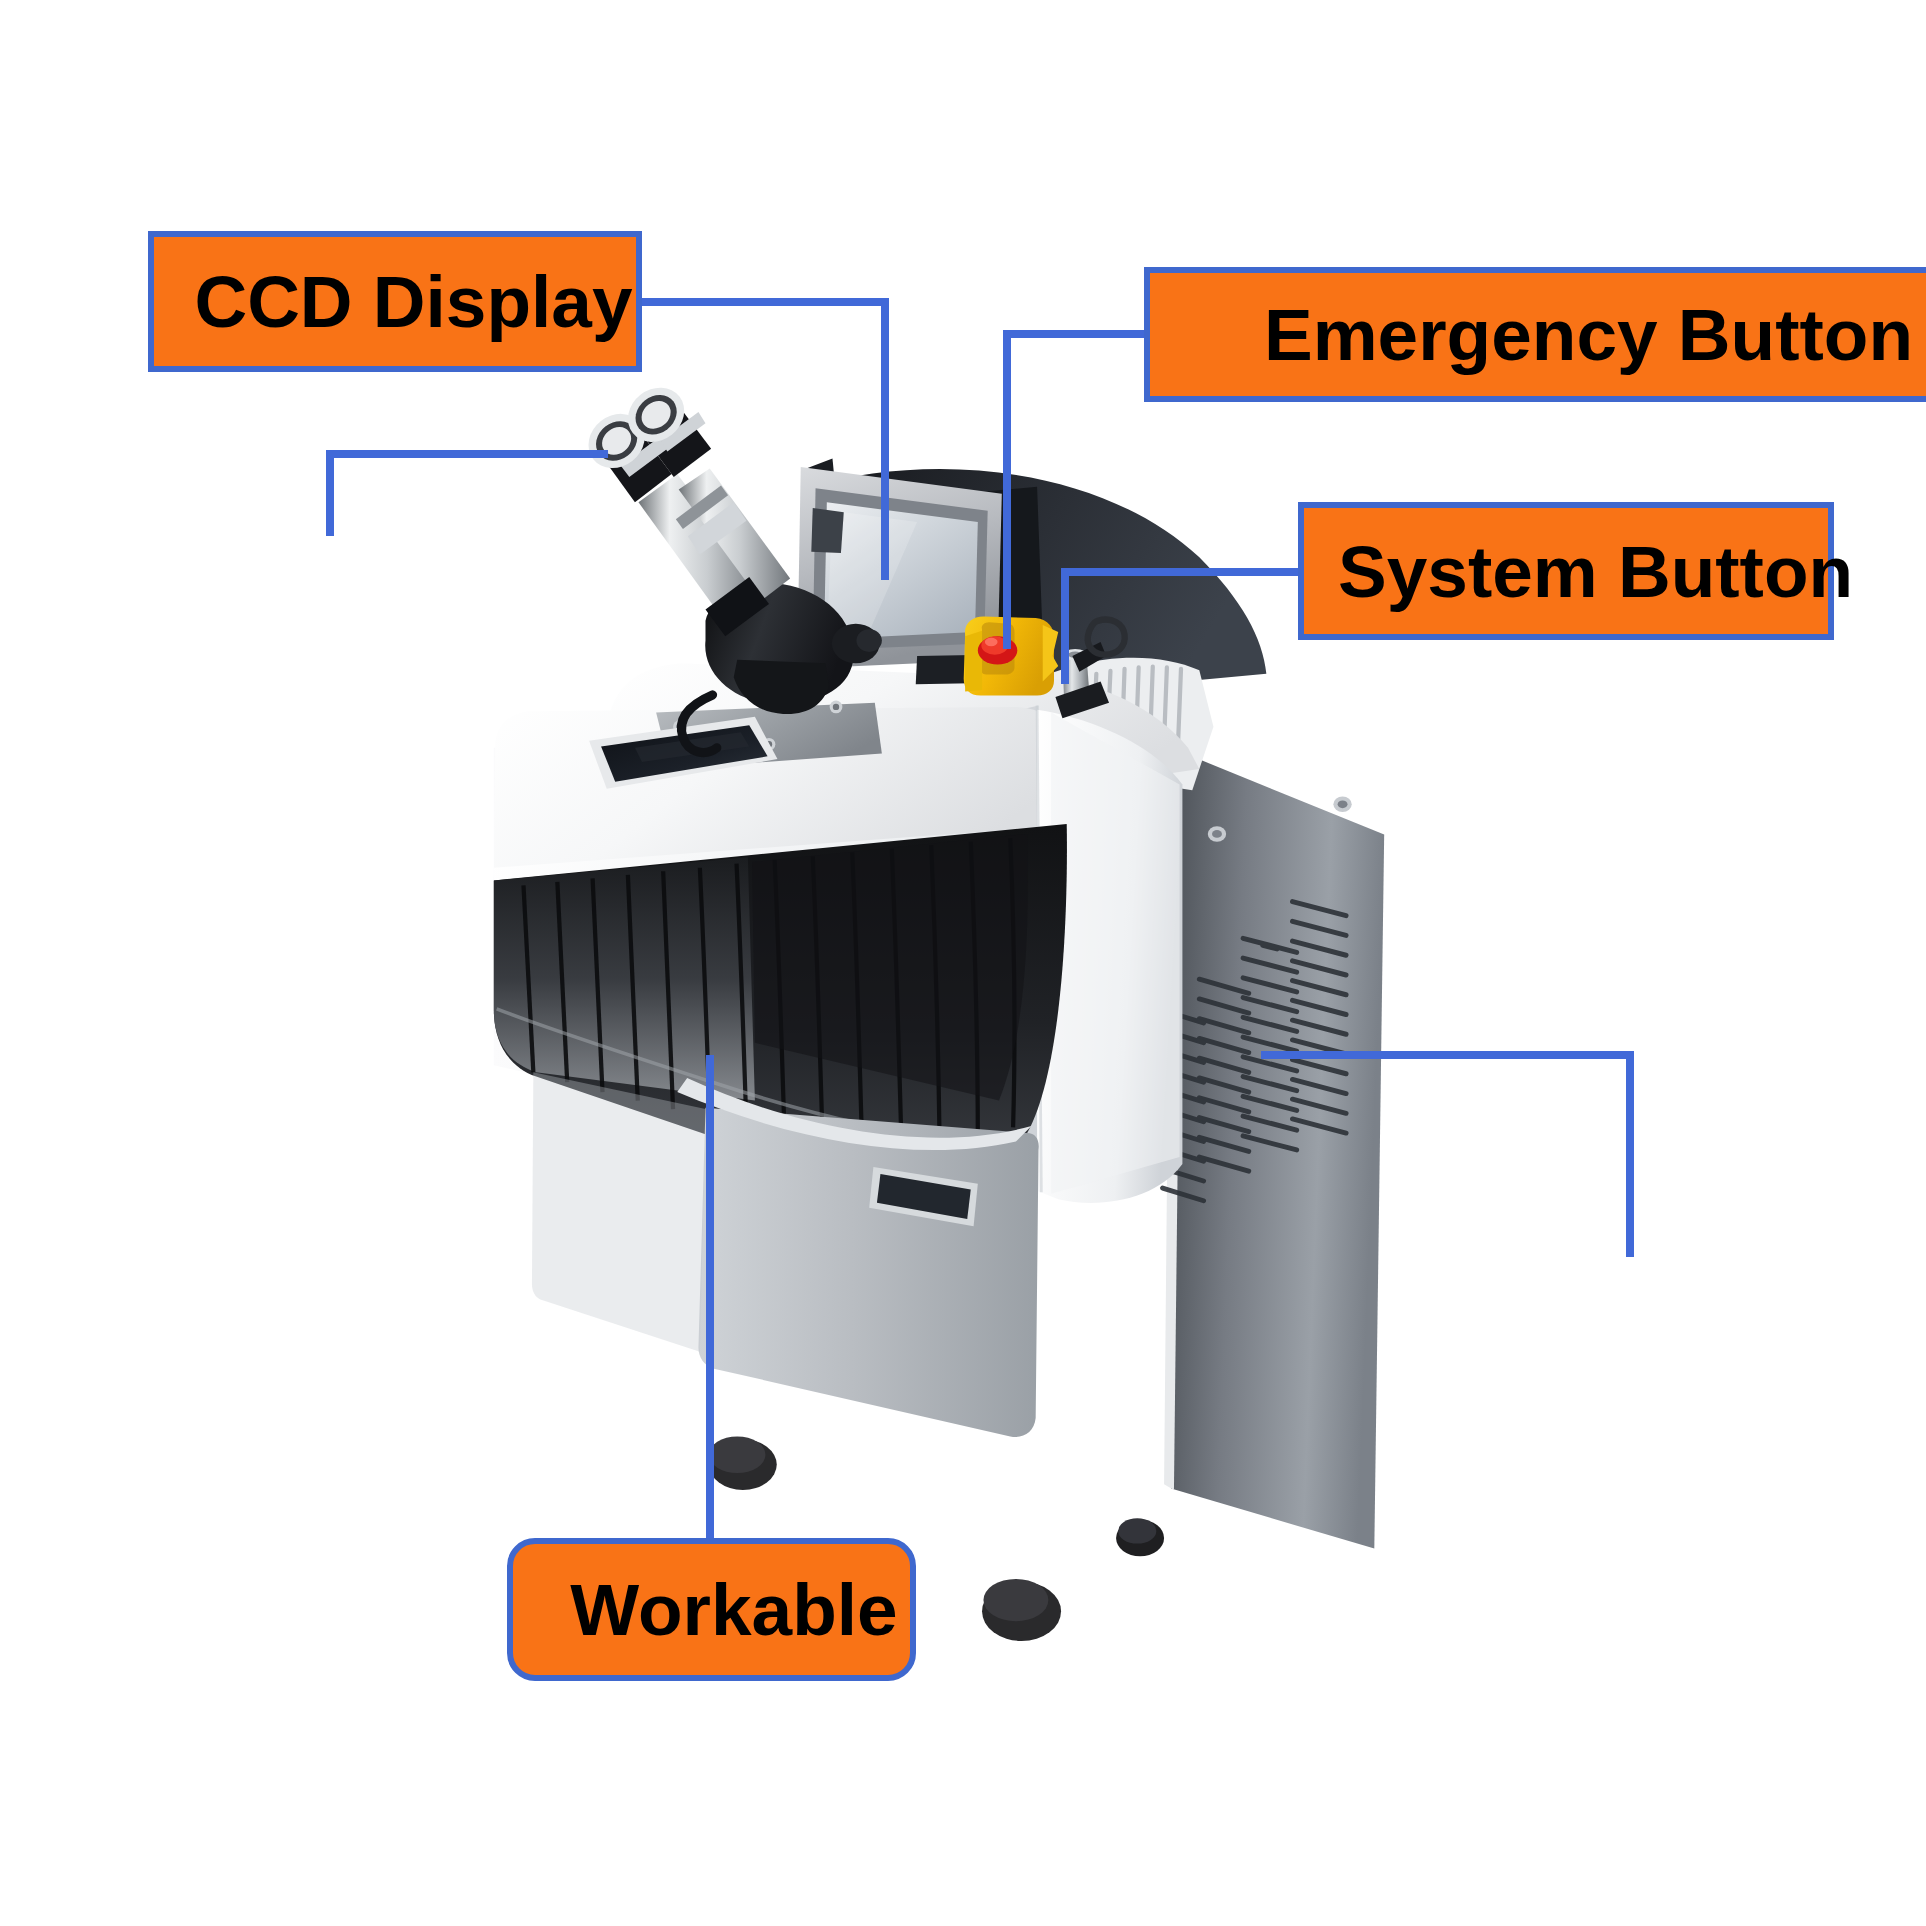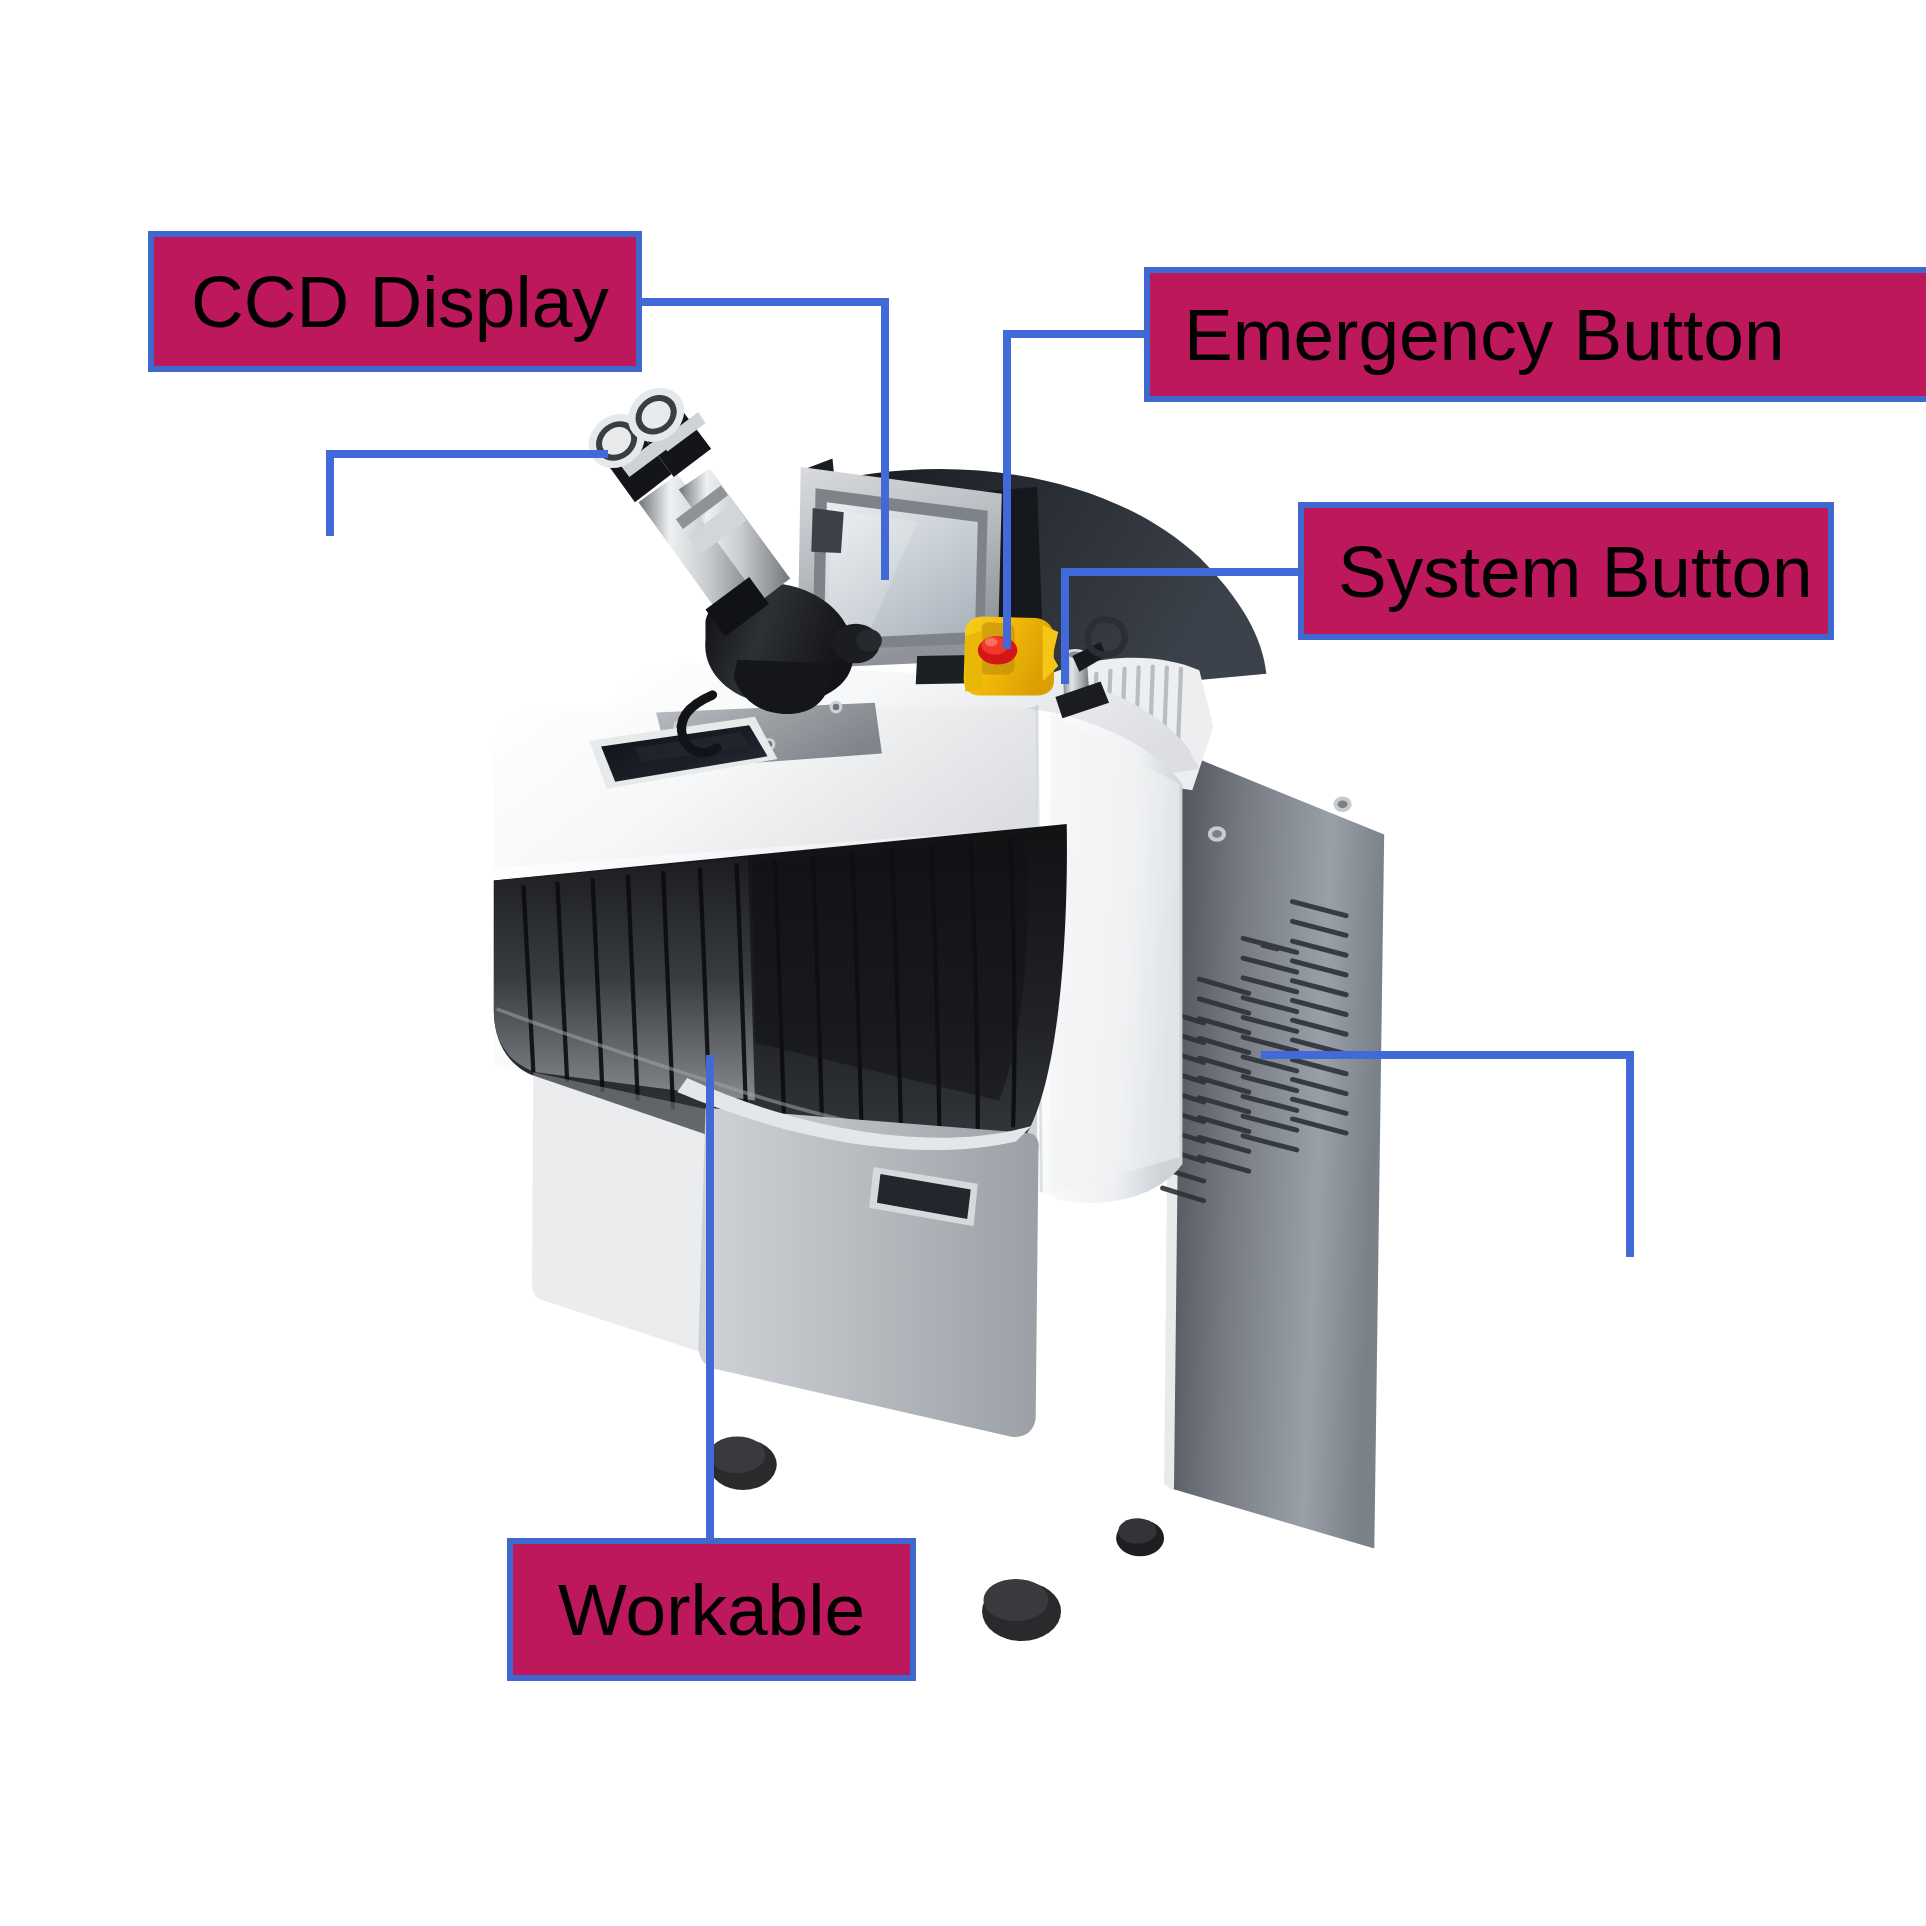--- a/index.html
+++ b/index.html
@@ -3,36 +3,37 @@
 <meta charset="utf-8">
 <style>
   html,body{margin:0;padding:0;background:#ffffff;}
   #stage{
     position:relative;width:1926px;height:1926px;background:#ffffff;
     font-family:"Liberation Sans", sans-serif;overflow:hidden;
   }
   
   .callout{
     position:absolute;box-sizing:border-box;
-    background:#be185d;
+    background:#f97316;
     border:6.3px solid #3f68ce;
     display:flex;align-items:center;
     color:#000000;
-    font-weight:400;
+    font-weight:700;
     letter-spacing:0px;
     white-space:nowrap;
     z-index:40;
+    text-align:center;
   }
   .callout span{display:block;width:100%;}
   .c-ccd   {left:148px; top:231px;  width:494px;  height:141px; font-size:73px; padding-left:37px;}
   .c-micro {left:93px; top:533px;  width:466px;  height:145px; font-size:73px; padding-left:34px;}
   .c-emerg {left:1144px;top:267px;  width:855px; height:135px; font-size:73px; padding-left:34px;}
   .c-sys   {left:1298px;top:502px;  width:536px;  height:138px; font-size:73px; padding-left:34px;}
   .c-cab   {left:1446px;top:1254px; width:319px;  height:134px; font-size:73px; padding-left:31px;}
-  .c-work  {left:507px; top:1538px; width:409px;  height:143px; font-size:73px; padding-left:45px;}
+  .c-work  {left:507px; top:1538px; width:409px;  height:143px; font-size:73px; padding-left:45px;border-radius:28px;}
 
   
   .ln{position:absolute;background:#4169d8;z-index:35;}
   .lnh{height:7.8px;}
   .lnv{width:7.8px;}
 
   
   #machine{position:absolute;left:0;top:0;width:1926px;height:1926px;z-index:10;}
   #machine svg{display:block;}
 </style>

